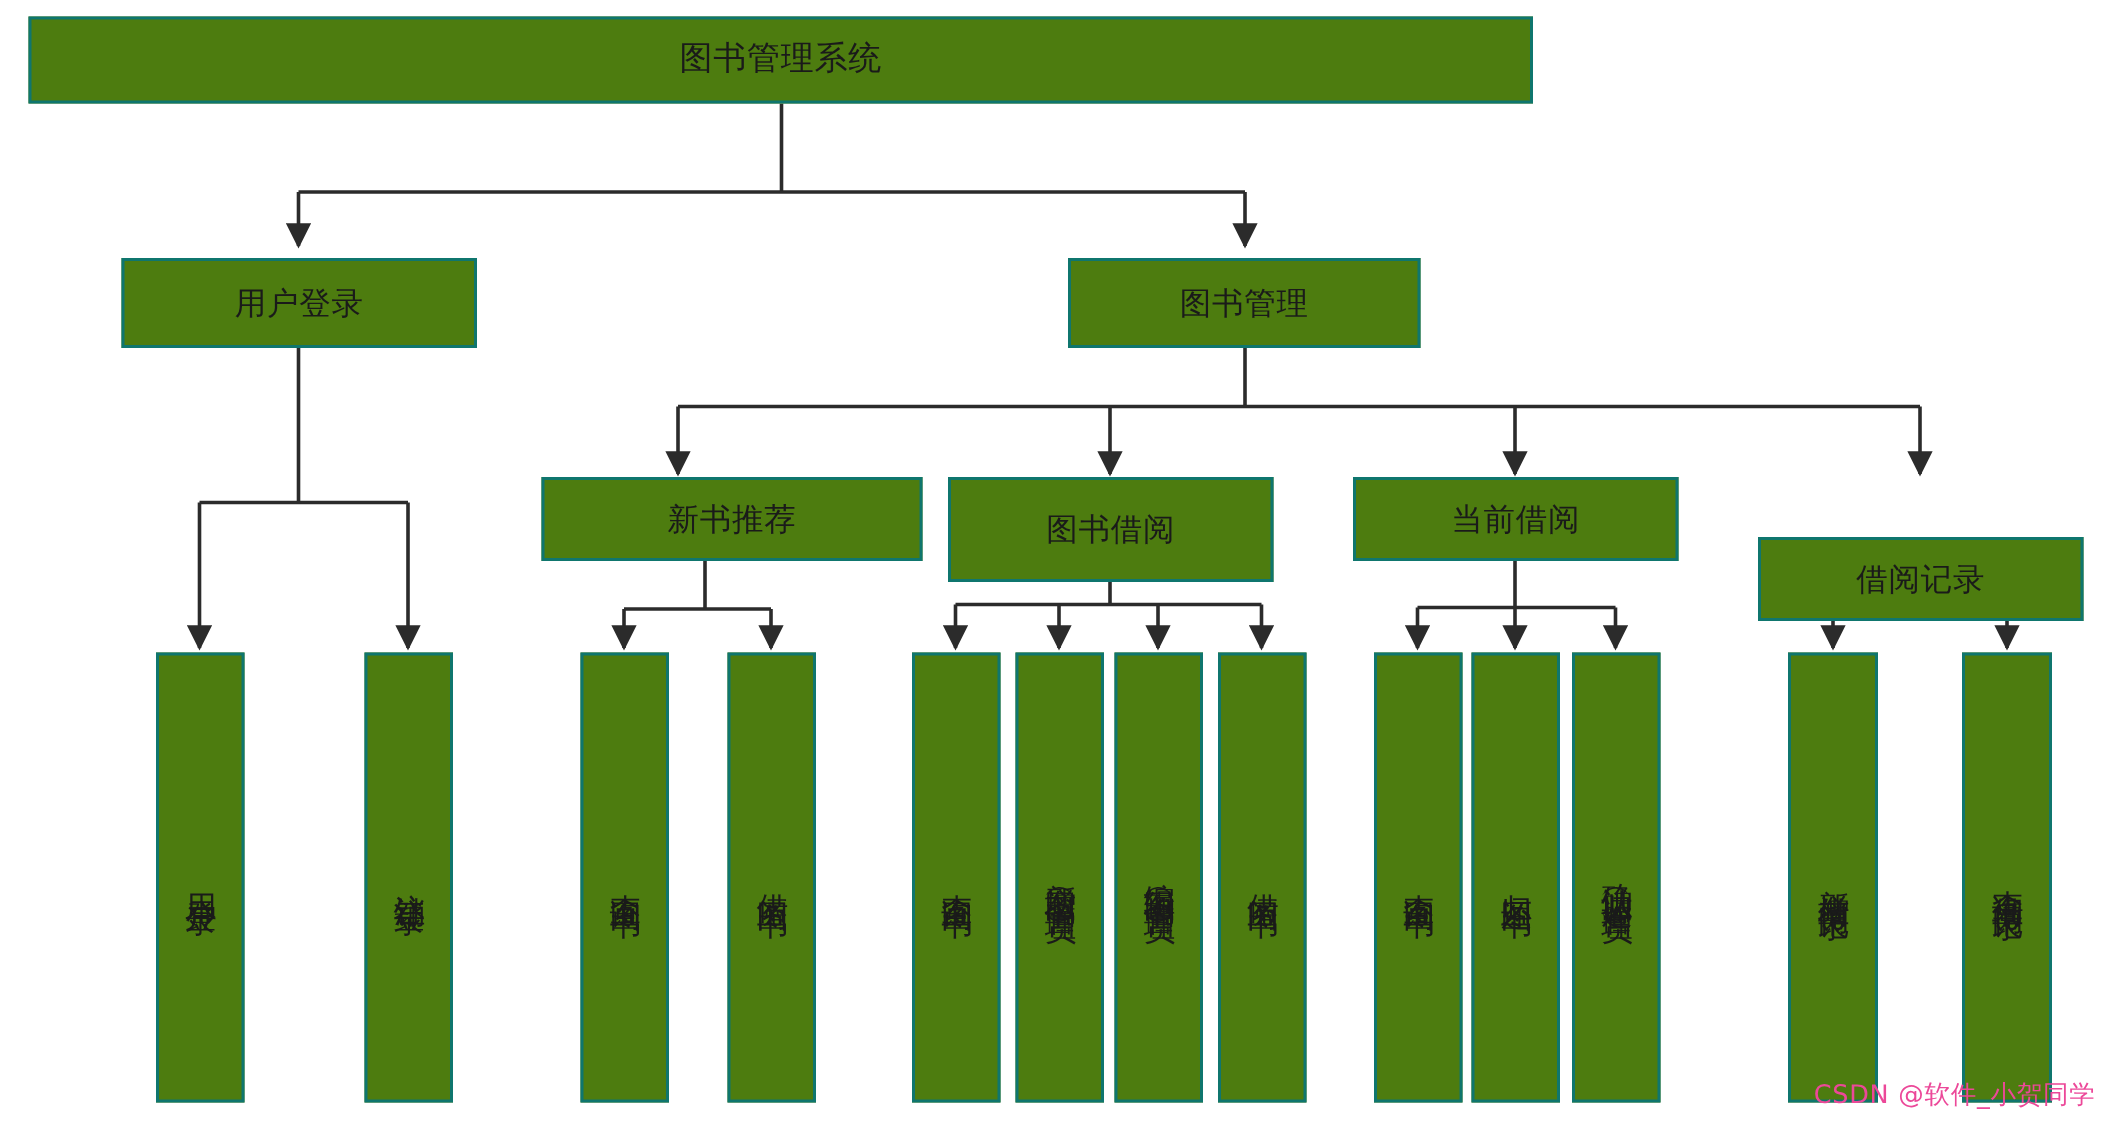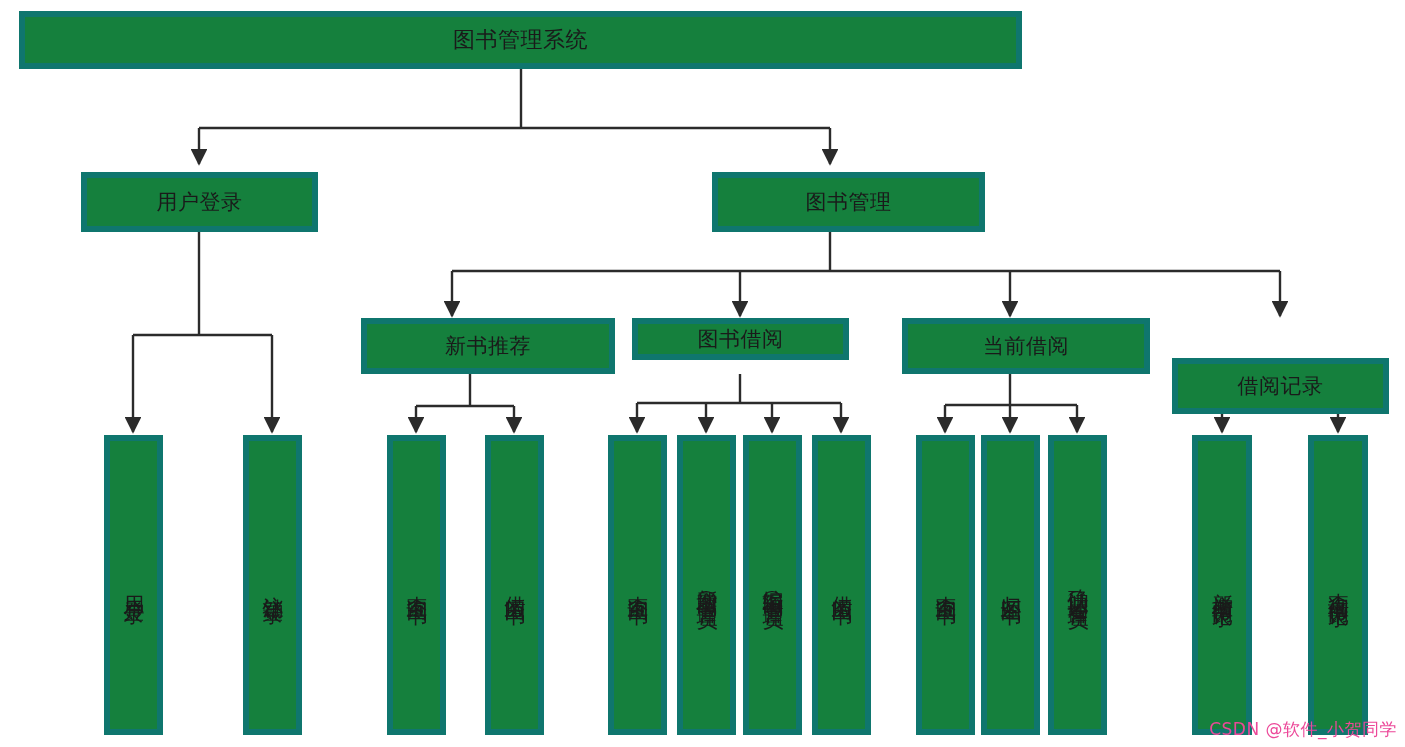--- a/index.html
+++ b/index.html
@@ -22,22 +22,22 @@
     position: absolute;
     left: 0;
     top: 0;
     width: 1405px;
     height: 747px;
     pointer-events: none;
   }
   .node {
     position: absolute;
     box-sizing: border-box;
-    border: 6px solid #0f766e;
-    background: #15803d;
+    border: 2px solid #0f766e;
+    background: #4d7c0f;
     display: flex;
     align-items: center;
     justify-content: center;
     color: #1a1a1a;
     z-index: 2;
   }
   .node-label {
     display: block;
     text-align: center;
     line-height: 1.18;
@@ -130,31 +130,31 @@
     </g>
   </svg>
 
   <div class="node horiz root" style="left:19px; top:11px; width:1003px; height:58px;">
     <span class="node-label">图书管理系统</span>
   </div>
 
   <div class="node horiz" style="left:81px; top:172px; width:237px; height:60px;">
     <span class="node-label">用户登录</span>
   </div>
-  <div class="node horiz" style="left:712px; top:172px; width:273px; height:60px;">
+  <div class="node horiz" style="left:712px; top:172px; width:235px; height:60px;">
     <span class="node-label">图书管理</span>
   </div>
 
   <div class="node horiz" style="left:361px; top:318px; width:254px; height:56px;">
     <span class="node-label">新书推荐</span>
   </div>
-  <div class="node horiz" style="left:632px; top:318px; width:217px; height:42px;">
+  <div class="node horiz" style="left:632px; top:318px; width:217px; height:70px;">
     <span class="node-label">图书借阅</span>
   </div>
-  <div class="node horiz" style="left:902px; top:318px; width:248px; height:56px;">
+  <div class="node horiz" style="left:902px; top:318px; width:217px; height:56px;">
     <span class="node-label">当前借阅</span>
   </div>
   <div class="node horiz" style="left:1172px; top:318px; width:217px; height:56px;margin-top:40px;">
     <span class="node-label">借阅记录</span>
   </div>
 
   <div class="node vert" style="left:104px; top:435px; width:59px; height:300px;">
     <span class="node-label">用户登录</span>
   </div>
   <div class="node vert" style="left:243px; top:435px; width:59px; height:300px;">

